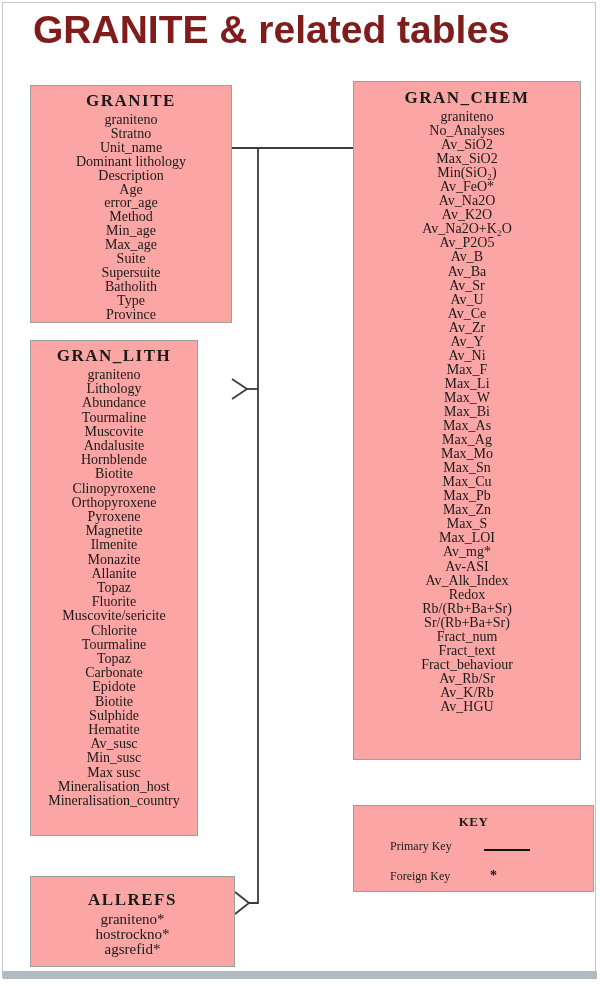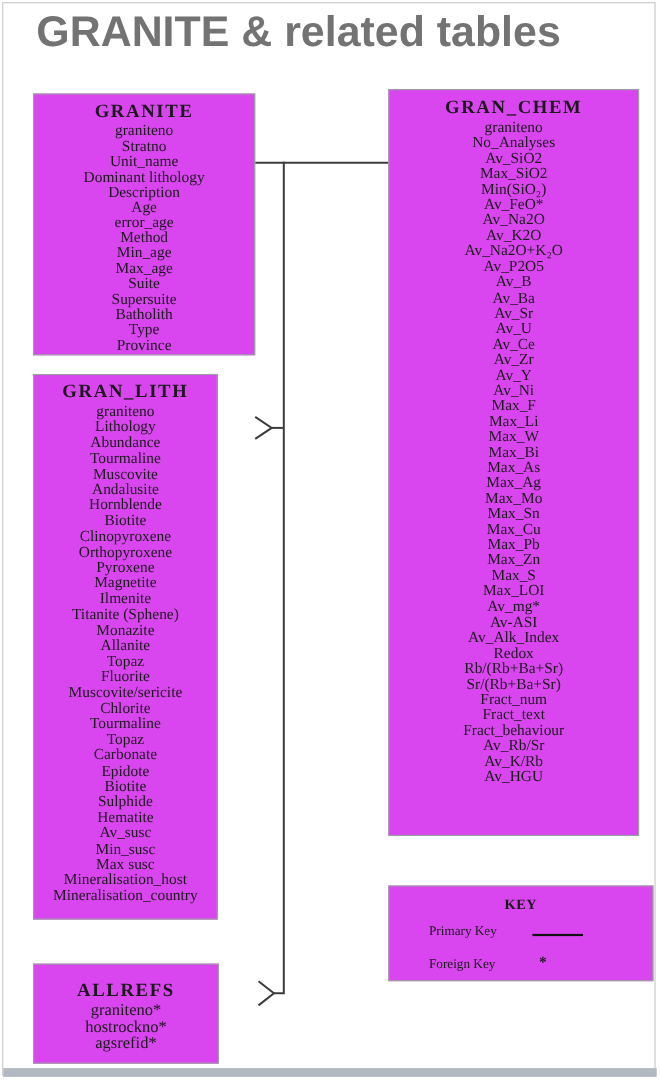--- a/index.html
+++ b/index.html
@@ -12,39 +12,39 @@
     position:absolute;left:2px;top:2px;width:594px;height:976px;
     border:1px solid #c6c6c6;box-sizing:border-box;
   }
   .bottombar{
     position:absolute;left:3px;right:3px;top:971px;height:8px;
     background:#b2b9c0;
   }
   .page-title{
     position:absolute;left:33px;top:8px;margin:0;
     font-family:"Liberation Sans","DejaVu Sans",sans-serif;
-    font-size:39px;font-weight:bold;color:#737373;letter-spacing:0px;
+    font-size:39px;font-weight:bold;color:#7f1d1d;letter-spacing:0px;
     white-space:nowrap;
   }
   .tbox{
-    position:absolute;background:#d946ef;border:1px solid #9aa0a0;
+    position:absolute;background:#fca5a5;border:1px solid #9aa0a0;
     box-sizing:border-box;text-align:center;
   }
   .thead{
     font-weight:bold;font-size:17px;letter-spacing:1.5px;line-height:20px;
     margin-bottom:2px;white-space:nowrap;
   }
   .fields .field{white-space:nowrap;}
   #granite{left:30px;top:85px;width:202px;height:238px;padding-top:5px;}
   #granite .field{font-size:14px;line-height:13.9px;}
   #gran-lith{left:30px;top:340px;width:168px;height:496px;padding-top:5px;}
   #gran-lith .field{font-size:14px;line-height:14.2px;}
   #gran-chem{left:353px;top:81px;width:228px;height:679px;padding-top:6px;}
   #gran-chem .field{font-size:14px;line-height:14.05px;}
-  #allrefs{left:30px;top:876px;width:169px;height:91px;padding-top:13px;}
+  #allrefs{left:30px;top:876px;width:205px;height:91px;padding-top:13px;}
   #allrefs .field{font-size:15px;line-height:15px;}
   #keybox{left:353px;top:805px;width:241px;height:87px;}
   #keybox .khead{
     font-weight:bold;font-size:13px;letter-spacing:0.5px;margin-top:8px;
   }
   .krow{position:absolute;left:0;width:100%;height:16px;}
   .krow .klabel{
     position:absolute;left:36px;top:0;font-size:12px;text-align:left;
   }
   #krow-primary{top:33px;padding-left:20px;}
@@ -104,21 +104,20 @@
       <div class="field">Tourmaline</div>
       <div class="field">Muscovite</div>
       <div class="field">Andalusite</div>
       <div class="field">Hornblende</div>
       <div class="field">Biotite</div>
       <div class="field">Clinopyroxene</div>
       <div class="field">Orthopyroxene</div>
       <div class="field">Pyroxene</div>
       <div class="field">Magnetite</div>
       <div class="field">Ilmenite</div>
-      <div class="field">Titanite (Sphene)</div>
       <div class="field">Monazite</div>
       <div class="field">Allanite</div>
       <div class="field">Topaz</div>
       <div class="field">Fluorite</div>
       <div class="field">Muscovite/sericite</div>
       <div class="field">Chlorite</div>
       <div class="field">Tourmaline</div>
       <div class="field">Topaz</div>
       <div class="field">Carbonate</div>
       <div class="field">Epidote</div>

